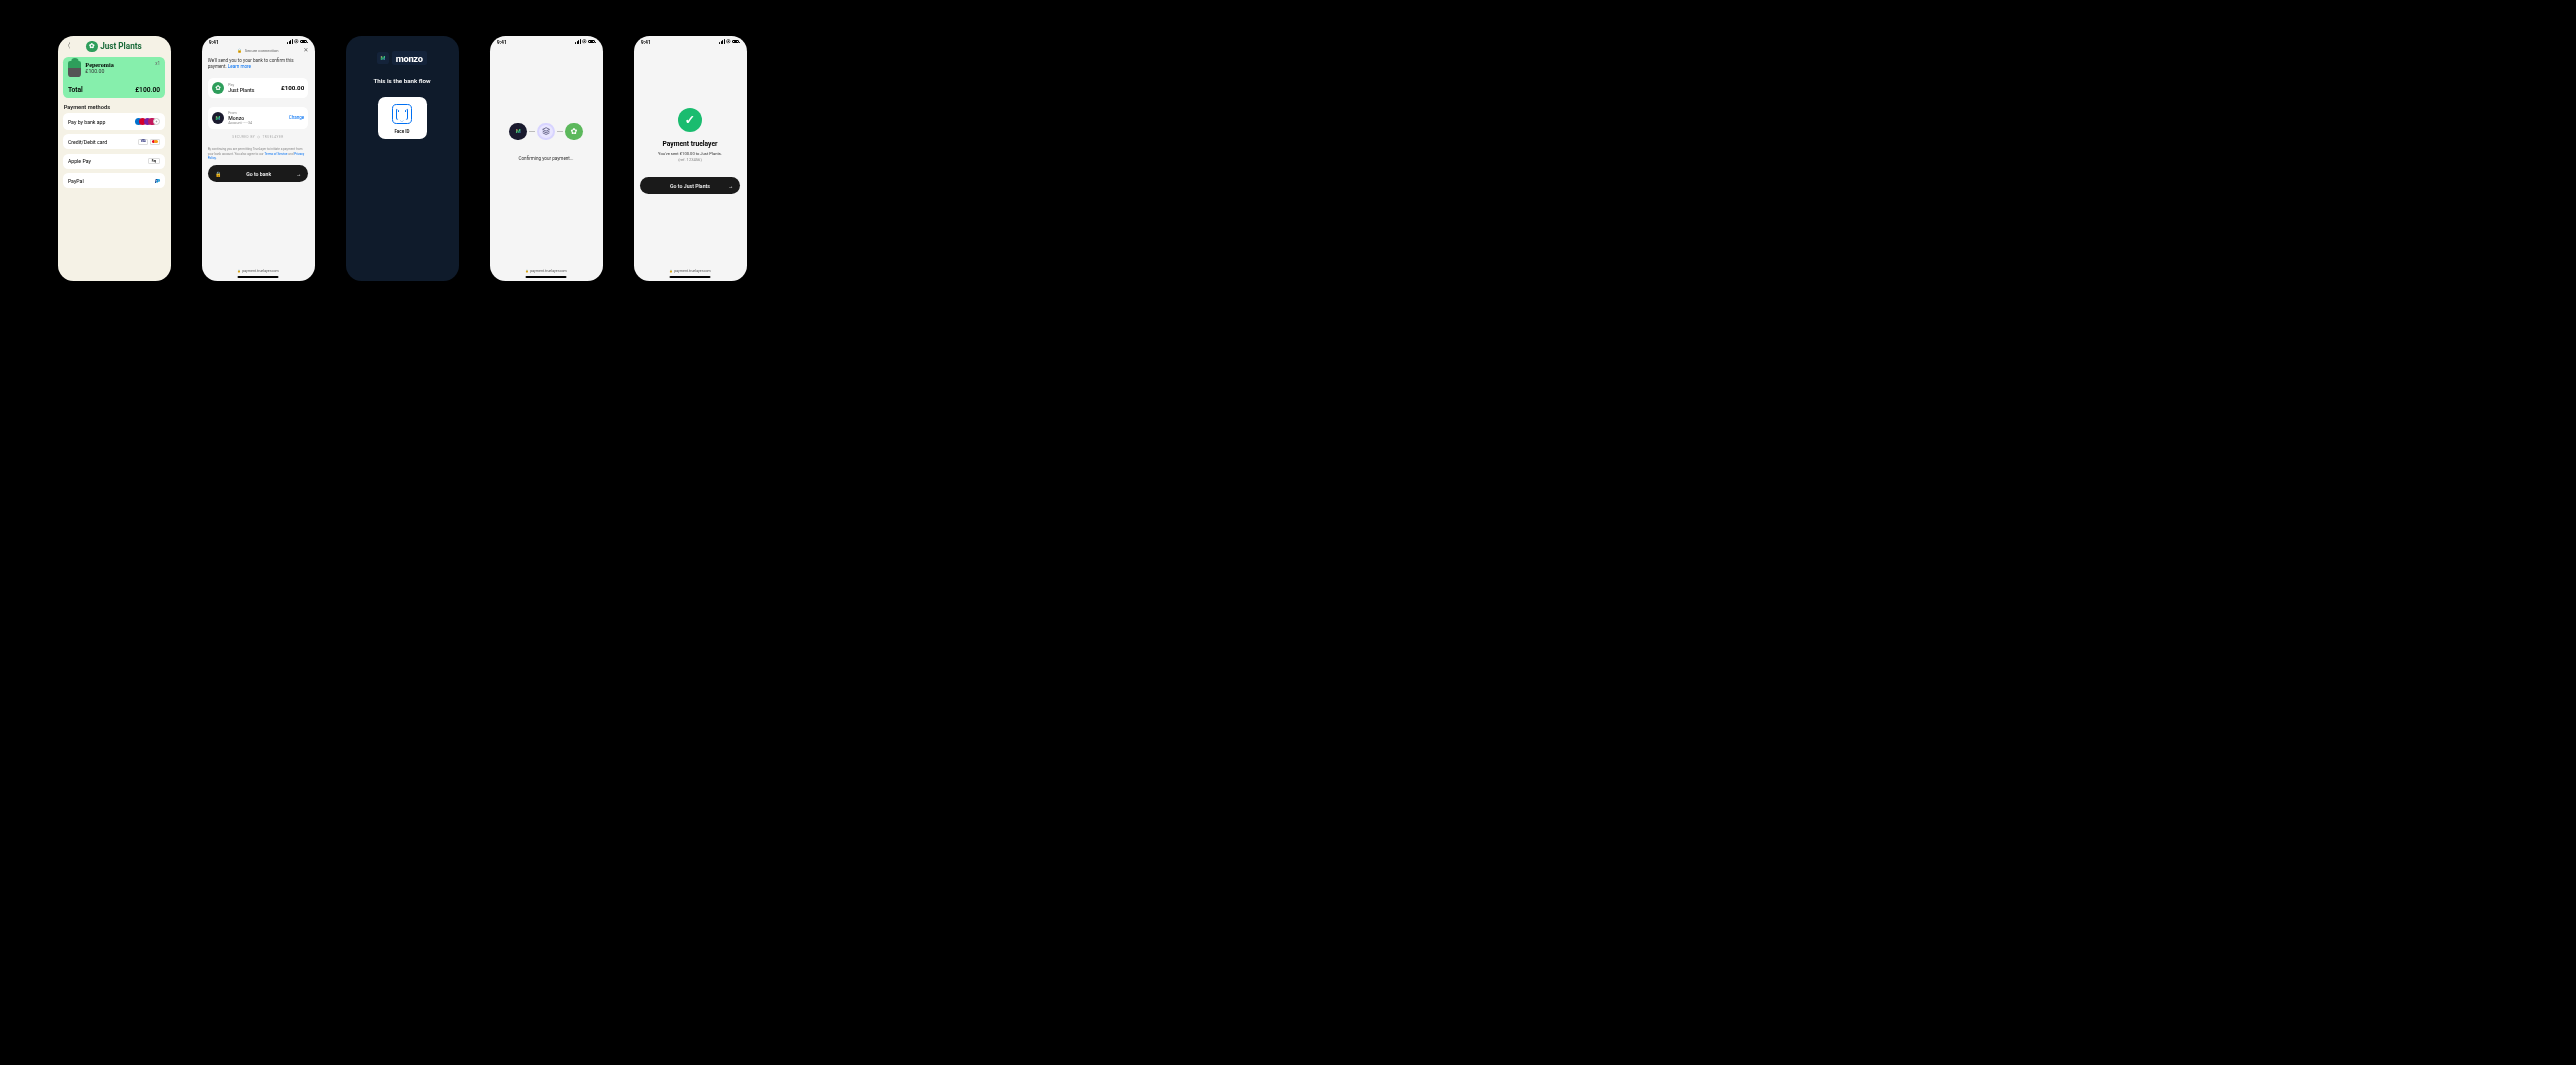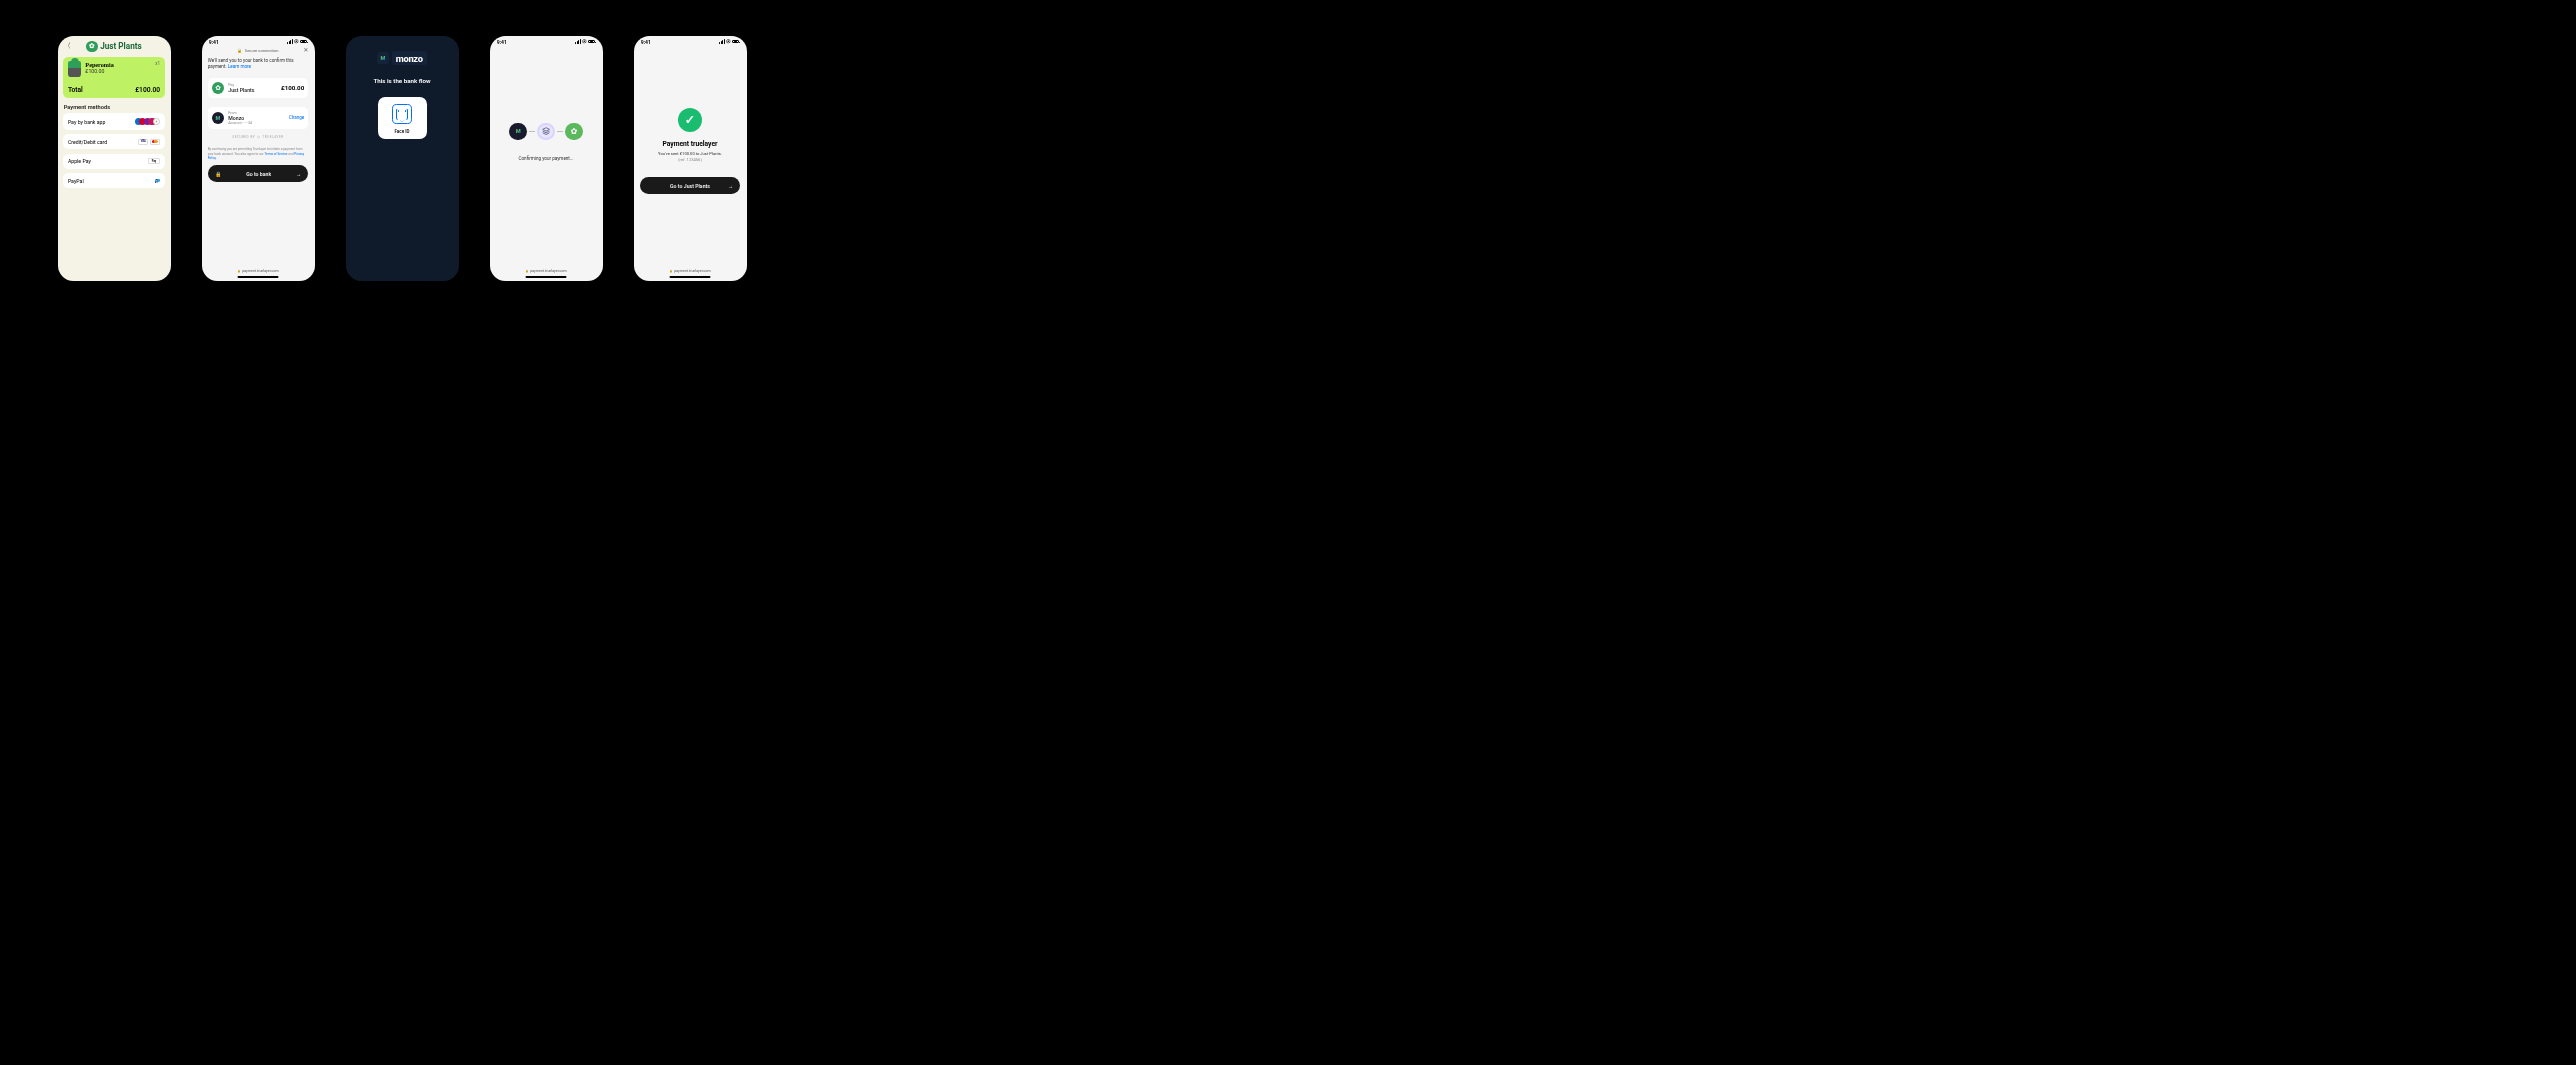--- a/index.html
+++ b/index.html
@@ -8,21 +8,21 @@
   .status { display:flex; justify-content:space-between; align-items:center; padding:3.1px 7.2px 1px; font-size:5.2px; font-weight:600; }
   .status .right { display:flex; gap:1.5px; align-items:center; }
   .home-ind { width:41px; height:1.5px; background:#000; border-radius:1.5px; position:absolute; bottom:2.6px; left:50%; transform:translateX(-50%); }
 
   
   .s1 { background:#f5f2e6; }
   .s1 .header { display:flex; align-items:center; justify-content:center; position:relative; padding:5.2px 0 2.1px; }
   .s1 .back { position:absolute; left:6.2px; font-size:7.2px; }
   .brand { display:flex; align-items:center; gap:2.6px; font-weight:700; color:#1b6b3a; font-size:8.2px; }
   .leaf { width:11.3px; height:11.3px; border-radius:50%; background:#2e9e5b; display:flex; align-items:center; justify-content:center; color:#fff; font-size:6.7px; }
-  .card { background:#bef264; border-radius:5.2px; margin:3.1px 5.2px; padding:4.1px 5.2px; }
+  .card { background:#86efac; border-radius:5.2px; margin:3.1px 5.2px; padding:4.1px 5.2px; }
   .product { display:flex; align-items:flex-start; gap:4.1px; }
   .pot { width:13.4px; height:15.5px; background:linear-gradient(#2e9e5b 0 45%, #555 45% 100%); border-radius:2.1px 2.1px 3.1px 3.1px; position:relative; }
   .pot::before{content:"";position:absolute;top:-3.1px;left:50%;transform:translateX(-50%);width:7.2px;height:5.2px;background:#2e9e5b;border-radius:50% 50% 30% 30%;}
   .prod-title { font-weight:700; font-size:6.2px; font-family:Georgia, 'Times New Roman', serif;}
   .prod-price { font-size:5.2px; color:#333; }
   .qty { margin-left:auto; font-size:4.6px; color:#666; }
   .total-row { display:flex; justify-content:space-between; font-weight:600; font-size:6.7px; margin-top:7.2px; padding-top:2.1px;}
   .section-title { font-size:5.7px; font-weight:600; padding:3.1px 6.2px 1px; color:#222; }
   .method { background:#fff; border-radius:5.2px; margin:2.1px 5.2px; padding:4.6px 5.2px; display:flex; align-items:center; justify-content:space-between; font-size:5.2px; }
   .bank-logos { display:flex; align-items:center; }

